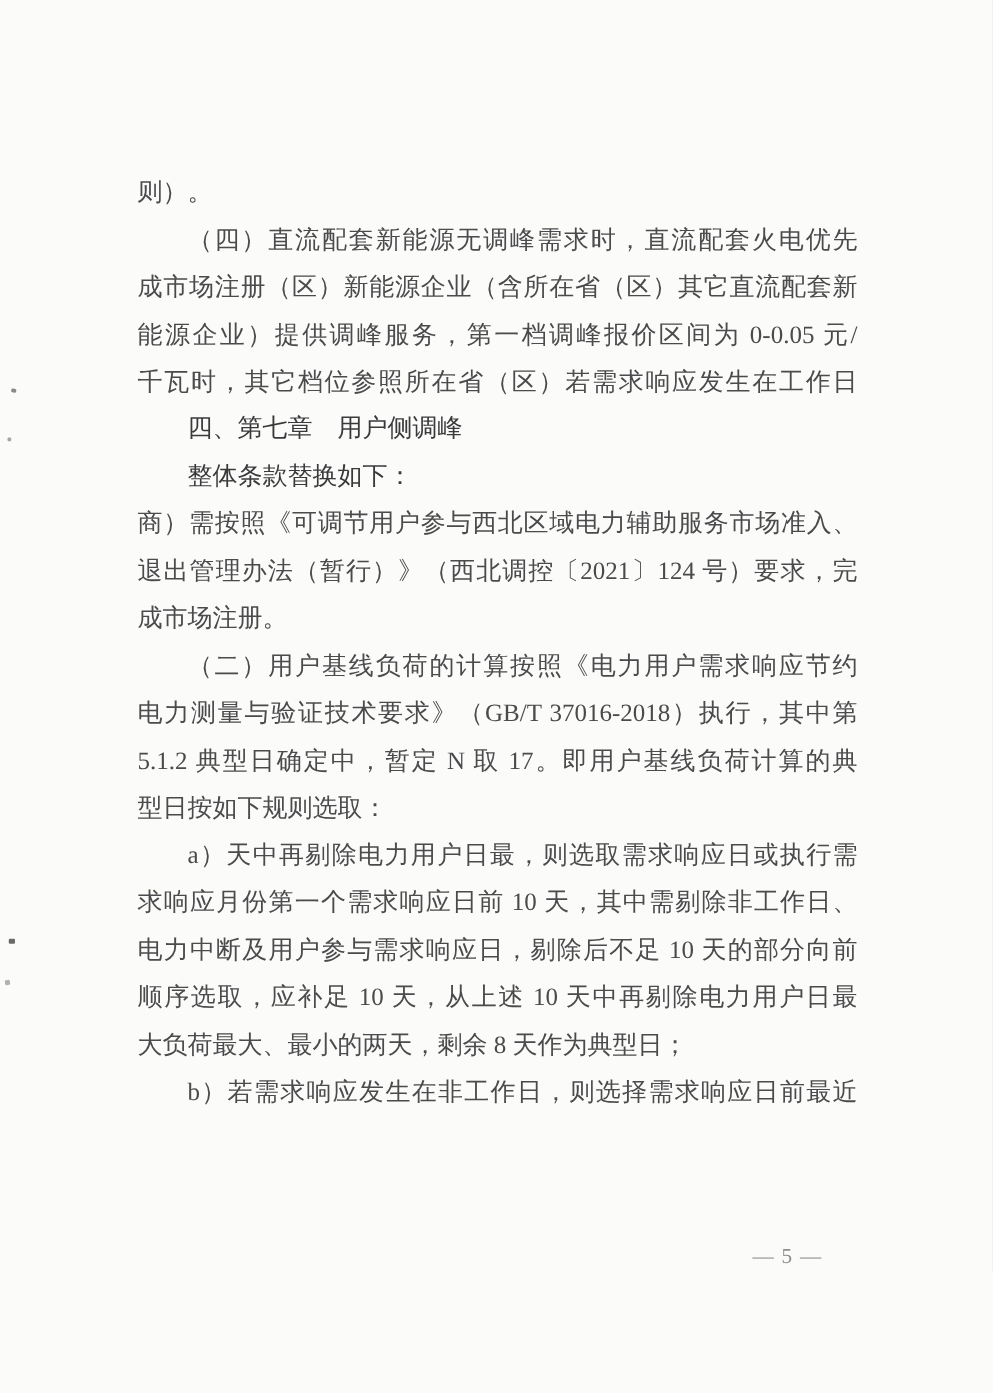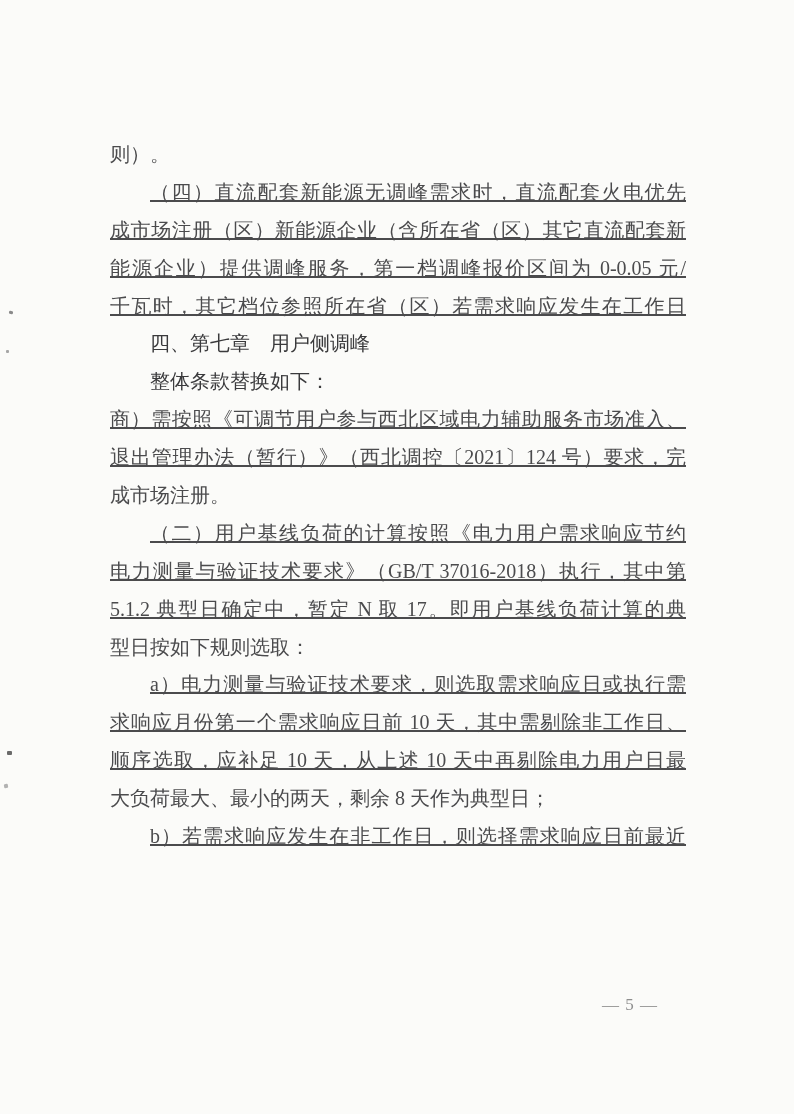--- a/index.html
+++ b/index.html
@@ -25,21 +25,20 @@
     height: 37.9px;
     line-height: 37.9px;
     font-size: 20px;
     color: var(--body-text, #4b4b4d);
     text-align: left;
     overflow: visible;
   }
   .line.justify {
     text-align: justify;
     text-align-last: justify;
-    text-decoration: underline;
   }
   .line.indent {
     padding-left: 40px;
   }
   .line.bold {
     font-weight: 400;
     color: var(--heading-text, #3a3a3c);
   }
   .page-number {
     position: absolute;
@@ -74,22 +73,23 @@
       <div class="line justify">千瓦时，其它档位参照所在省（区）若需求响应发生在工作日</div>
       <div class="line indent bold">四、第七章　用户侧调峰</div>
       <div class="line indent bold">整体条款替换如下：</div>
       <div class="line justify">商）需按照《可调节用户参与西北区域电力辅助服务市场准入、</div>
       <div class="line justify">退出管理办法（暂行）》（西北调控〔2021〕124 号）要求，完</div>
       <div class="line">成市场注册。</div>
       <div class="line indent justify">（二）用户基线负荷的计算按照《电力用户需求响应节约</div>
       <div class="line justify">电力测量与验证技术要求》（GB/T 37016-2018）执行，其中第</div>
       <div class="line justify">5.1.2 典型日确定中，暂定 N 取 17。即用户基线负荷计算的典</div>
       <div class="line">型日按如下规则选取：</div>
-      <div class="line indent justify">a）电力测量与验证技术要求，则选取需求响应日或执行需</div>
+      <div class="line indent justify">a）天中再剔除电力用户日最，则选取需求响应日或执行需</div>
       <div class="line justify">求响应月份第一个需求响应日前 10 天，其中需剔除非工作日、</div>
+      <div class="line justify">电力中断及用户参与需求响应日，剔除后不足 10 天的部分向前</div>
       <div class="line justify">顺序选取，应补足 10 天，从上述 10 天中再剔除电力用户日最</div>
       <div class="line">大负荷最大、最小的两天，剩余 8 天作为典型日；</div>
       <div class="line indent justify">b）若需求响应发生在非工作日，则选择需求响应日前最近</div>
     </div>
 
   <div class="speck s1"></div>
   <div class="speck s2"></div>
   <div class="speck s3"></div>
   <div class="speck s4"></div>
 

